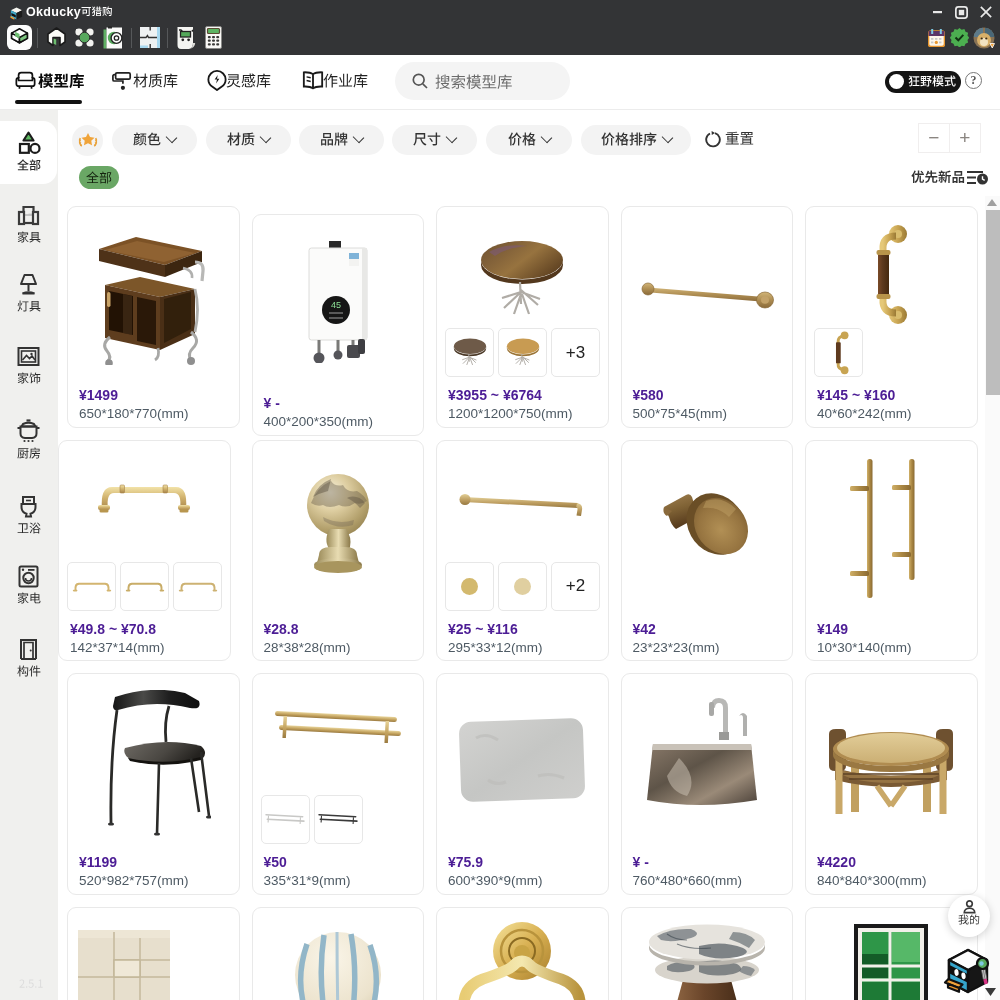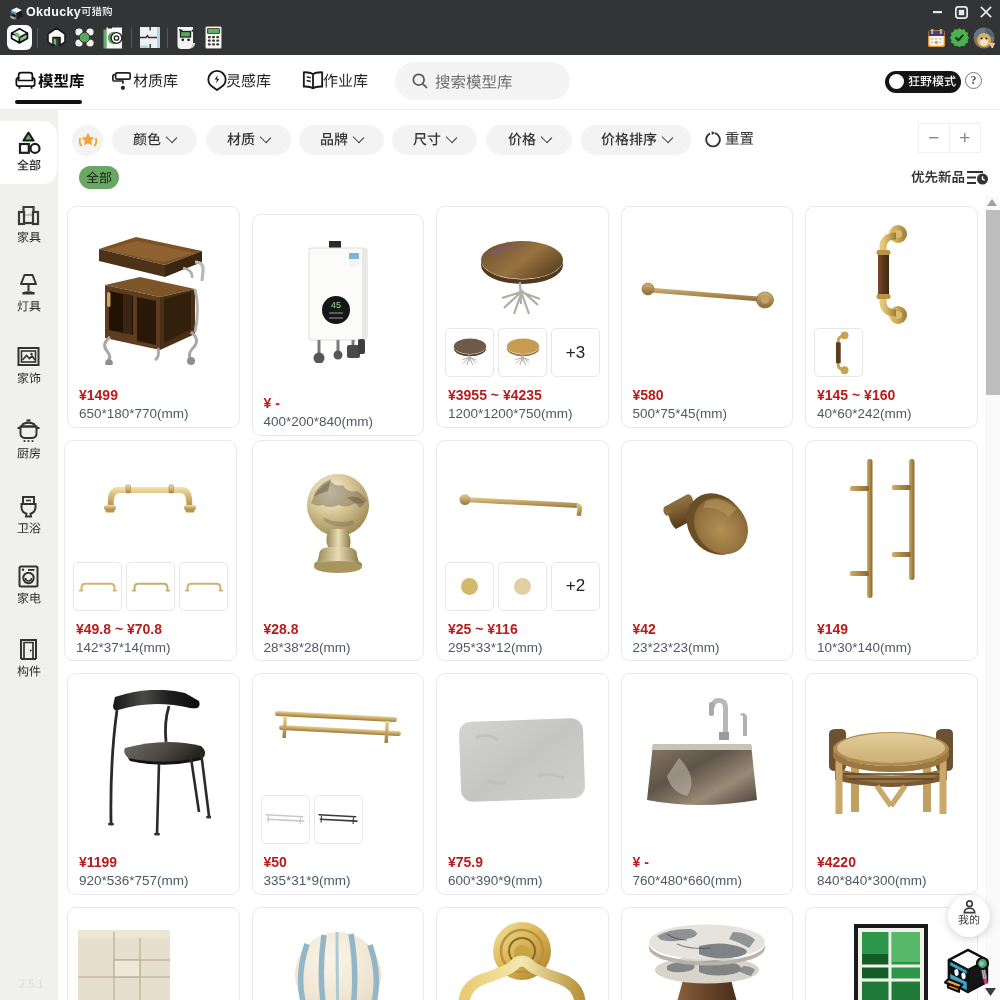--- a/index.html
+++ b/index.html
@@ -1,21 +1,21 @@
 <!DOCTYPE html>
 <html><head><meta charset="utf-8"><title>Okducky</title><style>
 *{margin:0;padding:0;box-sizing:border-box}
 html,body{width:1000px;height:1000px;overflow:hidden}
 body{position:relative;font-family:"Liberation Sans",sans-serif;background:#fff}
 .ab{position:absolute}
 .flex{display:flex;align-items:center}
 svg{display:block}
 .card{position:absolute;width:172.5px;height:221.5px;background:#fff;border:1px solid #e9e9e9;border-radius:9px}
 .pimg{position:absolute;left:50%;transform:translateX(-50%)}
-.price{position:absolute;left:11px;top:180px;font-size:14px;font-weight:700;color:#b91c1c;letter-spacing:0}
+.price{position:absolute;left:11px;top:180px;font-size:14px;font-weight:700;color:#4c1d95;letter-spacing:0}
 .dims{position:absolute;left:11px;top:199px;font-size:13.5px;color:#4e5a64}
 .thumb{position:absolute;border:1px solid #e7e7e7;border-radius:5px;background:#fff;display:flex;align-items:center;justify-content:center}
 .chip{position:absolute;height:30px;background:#f3f3f3;border-radius:15px;display:flex;align-items:center;justify-content:center;gap:6px}
 .chev{width:9px;height:9px;border-right:1.6px solid #333;border-bottom:1.6px solid #333;transform:rotate(45deg) scale(1,0.82);margin-top:-4px}
 </style></head><body>
 
 <div class="ab" style="left:0;top:0;width:1000px;height:26px;background:#333436"></div>
 <svg class="ab" style="left:10px;top:7px" width="13" height="13" viewBox="0 0 15 15">
 <polygon points="7.5,0.5 14,3.7 7.5,7 1,3.7" fill="#f5f5f0"></polygon>
 <polygon points="1,3.7 7.5,7 7.5,14.5 1,11.2" fill="#3fa9c9"></polygon>
@@ -464,21 +464,21 @@
 <text x="31" y="67" font-size="9" fill="#8ce096" text-anchor="middle" font-family="Liberation Sans">45</text>
 <rect x="24" y="71" width="14" height="2" fill="#5a5a5a"></rect>
 <rect x="24" y="76" width="14" height="2" fill="#5a5a5a"></rect>
 <path d="M14 99 v14 M33 99 v12 M48 99 v8" stroke="#7a7a78" stroke-width="3"></path>
 <circle cx="14" cy="117" r="5.5" fill="#55555a"></circle>
 <circle cx="33" cy="114" r="4.5" fill="#55555a"></circle>
 <rect x="42" y="104" width="13" height="13" rx="2" fill="#4a4a4e"></rect>
 <rect x="53" y="98" width="7" height="15" rx="2" fill="#3e3e42"></rect>
 </svg>
     <div class="price">¥ -</div>
-    <div class="dims">400*200*840(mm)</div>
+    <div class="dims">400*200*350(mm)</div>
   </div>
 <div class="card" style="left:436px;top:206px">
     <svg class="pimg" style="top:33px" width="86" height="82" viewBox="0 0 86 82">
 <defs>
         <linearGradient id="tb1" x1="0" y1="0" x2="1" y2="0.6">
           <stop offset="0" stop-color="#6e5030"></stop>
           <stop offset="0.35" stop-color="#84633a"></stop>
           <stop offset="0.6" stop-color="#97733f"></stop>
           <stop offset="1" stop-color="#644624"></stop>
         </linearGradient>
@@ -498,21 +498,21 @@
     <div class="thumb" style="left:61px;top:121px;width:49px;height:49px">
       <svg width="40" height="38" viewBox="0 0 124 110">
 <ellipse cx="62" cy="34" rx="50" ry="24" fill="#c89b52"></ellipse>
 <path d="M12 36 a50 24 0 0 0 100 0 l0 5 a50 24 0 0 1 -100 0 Z" fill="#9a7436"></path>
 <path d="M58 58 l2 24 M60 68 l-22 8 M60 68 l-20 20 M60 70 l-8 22 M62 70 l8 22 M60 68 l22 9 M60 66 l20 19" stroke="#b0aca6" stroke-width="3" fill="none"></path>
 </svg>
     </div>
     <div class="thumb" style="left:114px;top:121px;width:49px;height:49px">
       <span style="font-size:17px;color:#222">+3</span>
     </div>
-    <div class="price">¥3955 ~ ¥4235</div>
+    <div class="price">¥3955 ~ ¥6764</div>
     <div class="dims">1200*1200*750(mm)</div>
   </div>
 <div class="card" style="left:620.5px;top:206px">
     <svg class="pimg" style="top:70px" width="142" height="36" viewBox="0 0 142 36">
 <defs>
         <linearGradient id="br1" x1="0" y1="0" x2="0" y2="1">
           <stop offset="0" stop-color="#d2b578"></stop>
           <stop offset="0.5" stop-color="#ae8d52"></stop>
           <stop offset="1" stop-color="#8a6a3a"></stop>
         </linearGradient>
@@ -554,21 +554,21 @@
 <circle cx="36" cy="10" r="9" fill="#c8a452"></circle>
 <path d="M34 12 q-14 0 -13 14 l0 6" stroke="#c8a452" stroke-width="7" fill="none"></path>
 <circle cx="36" cy="91" r="9" fill="#c8a452"></circle>
 <path d="M34 89 q-14 0 -13 -14 l0 -6" stroke="#c8a452" stroke-width="7" fill="none"></path>
 <rect x="16" y="26" width="11" height="49" rx="2" fill="#5e3a1e"></rect>
 </svg>
     </div>
     <div class="price">¥145 ~ ¥160</div>
     <div class="dims">40*60*242(mm)</div>
   </div>
-<div class="card" style="left:64px;top:439.5px">
+<div class="card" style="left:58px;top:439.5px">
     <svg class="pimg" style="top:38px" width="96" height="34" viewBox="0 0 96 34">
 <defs>
         <linearGradient id="gd3" x1="0" y1="0" x2="0" y2="1">
           <stop offset="0" stop-color="#f2e2a8"></stop>
           <stop offset="0.45" stop-color="#d3b570"></stop>
           <stop offset="1" stop-color="#a8854a"></stop>
         </linearGradient>
       </defs>
 <path d="M6 30 q-2 -22 10 -22 h64 q12 0 10 22 l-6 0 q2 -16 -6 -16 h-60 q-8 0 -6 16 Z" fill="url(#gd3)"></path>
 <rect x="24" y="6" width="4.5" height="8" rx="1" fill="url(#gd3)" stroke="#a8854a" stroke-width="0.6"></rect>
@@ -718,21 +718,21 @@
 <path d="M74 16 q-5 16 -3 36" stroke="#2a2a28" stroke-width="2.8" fill="none"></path>
 <path d="M22 20 Q15 70 16 133" stroke="#2a2a28" stroke-width="2.8" fill="none"></path>
 <path d="M30 58 Q70 47 106 56 Q113 62 108 68 Q68 78 36 70 Q27 64 30 58 Z" fill="url(#ch2)"></path>
 <path d="M33 68 Q70 76 106 67 L106 70 Q70 79 35 71 Z" fill="#14120f"></path>
 <path d="M106 62 L114 126 M64 73 L62 144 M96 68 L104 122" stroke="#2a2a28" stroke-width="2.6" fill="none"></path>
 <ellipse cx="16" cy="134" rx="3" ry="1.6" fill="#333"></ellipse>
 <ellipse cx="62" cy="144" rx="3" ry="1.6" fill="#333"></ellipse>
 <ellipse cx="114" cy="127" rx="3" ry="1.6" fill="#333"></ellipse>
 </svg>
     <div class="price">¥1199</div>
-    <div class="dims">920*536*757(mm)</div>
+    <div class="dims">520*982*757(mm)</div>
   </div>
 <div class="card" style="left:251.5px;top:673px">
     <svg class="pimg" style="top:36px" width="134" height="44" viewBox="0 0 134 44">
 <defs>
         <linearGradient id="db1" x1="0" y1="0" x2="0" y2="1">
           <stop offset="0" stop-color="#e8d49a"></stop>
           <stop offset="0.55" stop-color="#c3a25e"></stop>
           <stop offset="1" stop-color="#9a7a40"></stop>
         </linearGradient>
       </defs>

